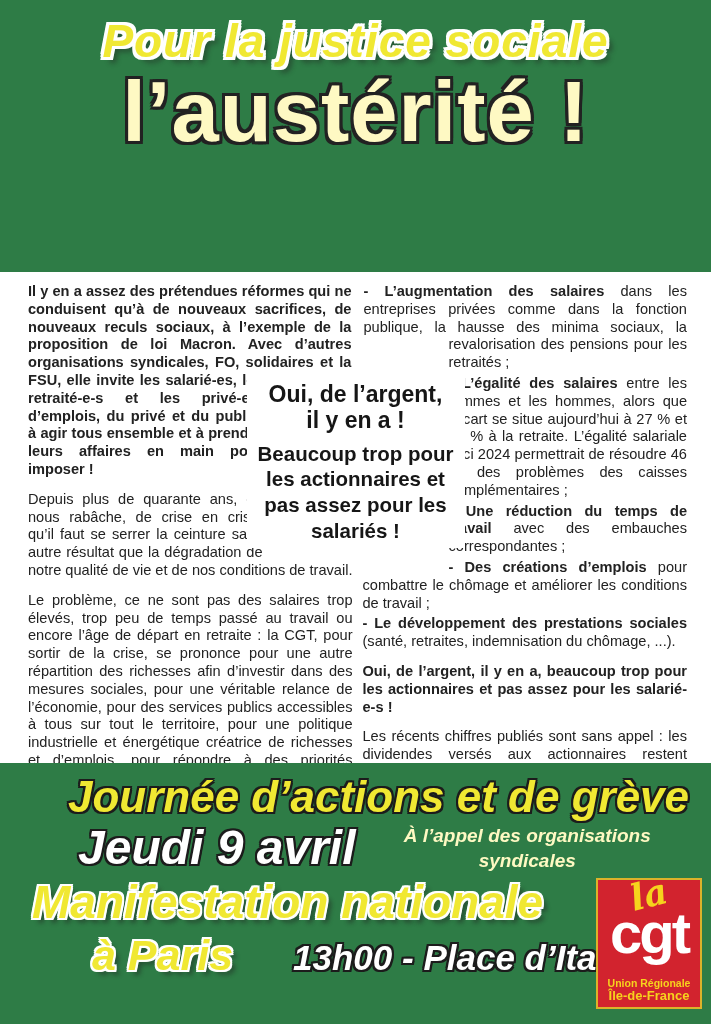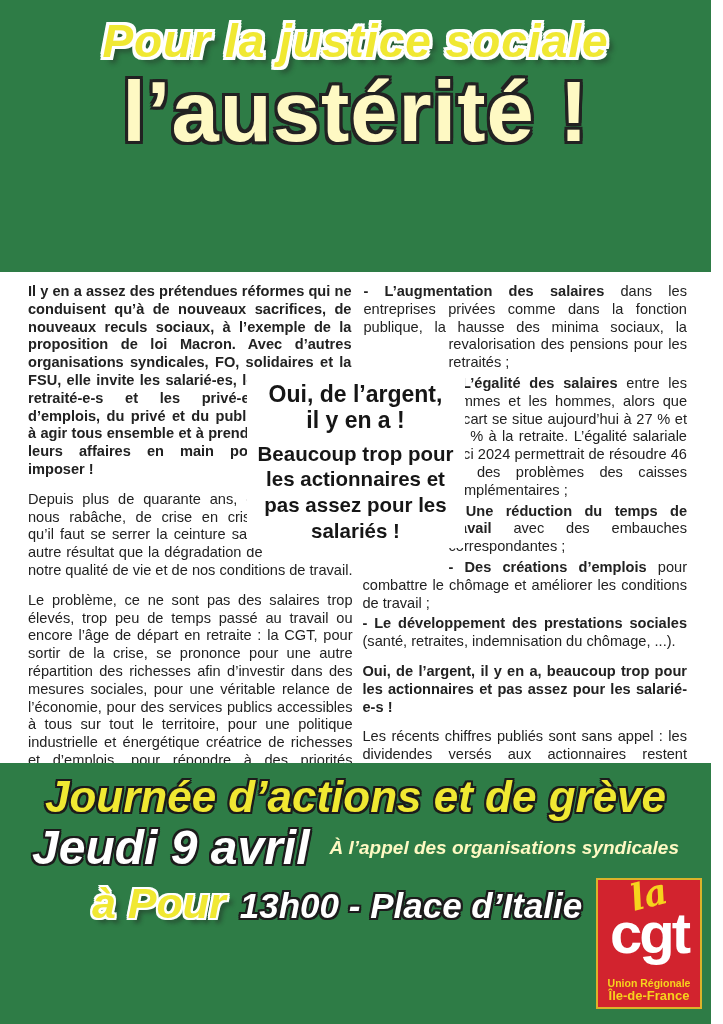--- a/index.html
+++ b/index.html
@@ -11,21 +11,21 @@
   *{margin:0;padding:0;box-sizing:border-box;}
   html,body{background:#fff;}
   .poster{
     width:711px;height:1024px;overflow:hidden;position:relative;
     font-family:"Liberation Sans",sans-serif;background:#fff;
   }
   
   .ol-w3{text-shadow:-3px -3px 0 #fff,3px -3px 0 #fff,-3px 3px 0 #fff,3px 3px 0 #fff,-3px 0 0 #fff,3px 0 0 #fff,0 -3px 0 #fff,0 3px 0 #fff,6px 6px 5px rgba(30,30,30,.45);}
   .ol-w2{text-shadow:-2px -2px 0 #fff,2px -2px 0 #fff,-2px 2px 0 #fff,2px 2px 0 #fff,-2px 0 0 #fff,2px 0 0 #fff,0 -2px 0 #fff,0 2px 0 #fff,5px 5px 4px rgba(30,30,30,.45);}
   .ol-d3{text-shadow:-3px -3px 0 #222,3px -3px 0 #222,-3px 3px 0 #222,3px 3px 0 #222,-3px 0 0 #222,3px 0 0 #222,0 -3px 0 #222,0 3px 0 #222;}
-  .ol-d2{text-shadow:-2px -2px 0 #1c1c1c,2px -2px 0 #1c1c1c,-2px 2px 0 #1c1c1c,2px 2px 0 #1c1c1c,-2px 0 0 #1c1c1c,2px 0 0 #1c1c1c,0 -2px 0 #1c1c1c,0 2px 0 #1c1c1c;}
+  .ol-d2{text-shadow:-2px -2px 0 #1c1c1c,2px -2px 0 #1c1c1c,-2px 2px 0 #1c1c1c,2px 2px 0 #1c1c1c,-2px 0 0 #1c1c1c,2px 0 0 #1c1c1c,0 -2px 0 #1c1c1c,0 2px 0 #1c1c1c;padding-left:46px;}
   
   .poster-header{height:272px;background:var(--green);text-align:center;padding-top:16px;}
   .tagline{font-size:46px;font-weight:700;font-style:italic;letter-spacing:1px;color:var(--yellow);line-height:1.1;}
   .title1{font-size:95px;font-weight:700;color:#fff;line-height:1.0;letter-spacing:1px;margin-top:2px;}
   .title2{font-size:85px;font-weight:700;color:#fef9c3;line-height:1.0;letter-spacing:1px;margin-top:2px;}
   
   .poster-body{
     height:491px;background:#fff;position:relative;display:flex;gap:10px;
     padding:11px 24px 0 28px;font-size:14.6px;line-height:1.22;color:#222;
     text-align:justify;overflow:hidden;
@@ -108,23 +108,24 @@
   <footer class="poster-footer">
     <div class="action-line ol-d2">Journée d’actions et de grève</div>
 
     <div class="date-row">
       <div class="date ol-d2">Jeudi 9 avril</div>
       <div class="appeal">
         <span>À l’appel des organisations syndicales</span><br>
       </div>
     </div>
 
+    <div class="event-line ol-w2">Manifestation nationale</div>
 
     <div class="place-row">
-      <span class="city ol-w2">à Pour</span>
+      <span class="city ol-w2">à Paris</span>
       <span class="time-place ol-d2">13h00 - Place d’Italie</span>
     </div>
 
     <div class="logo">
       <span class="logo-la">la</span>
       <span class="logo-cgt">cgt</span>
       <span class="logo-region">
         <span class="l1">Union Régionale</span>
         <span class="l2">Île-de-France</span>
       </span>

